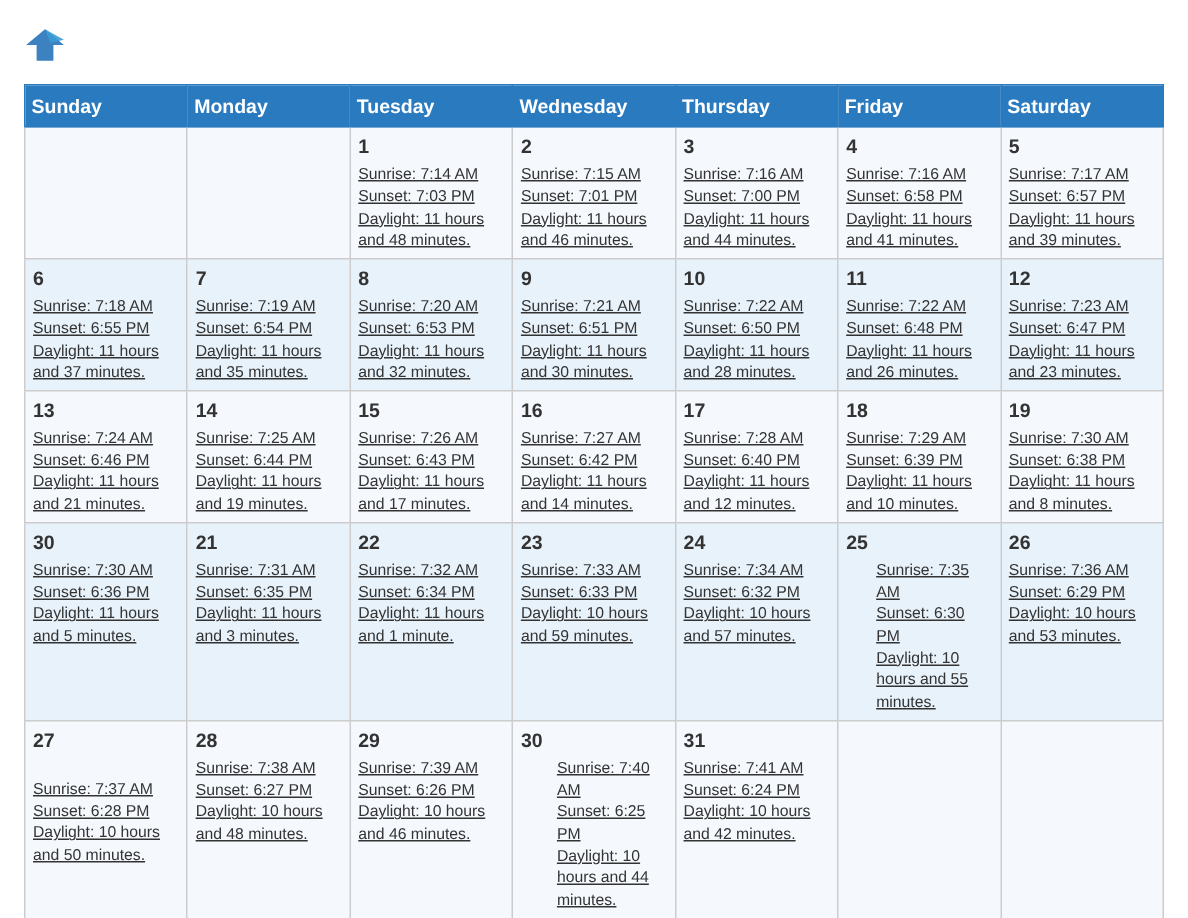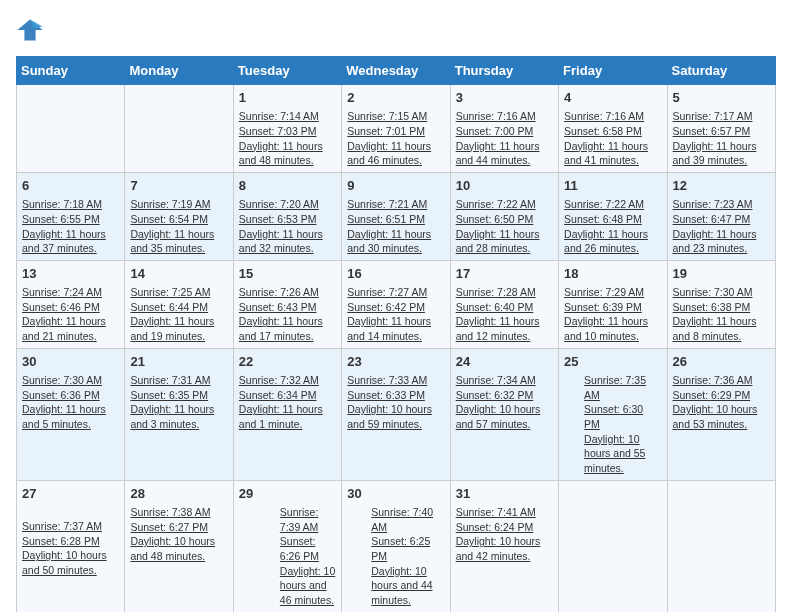--- a/index.html
+++ b/index.html
@@ -301,21 +301,21 @@
 Daylight: 10 hours and 50 minutes.</div>
         </td>
         <td>
           <span class="day-number">28</span>
           <div class="day-info" style="white-space: pre-line;">Sunrise: 7:38 AM
 Sunset: 6:27 PM
 Daylight: 10 hours and 48 minutes.</div>
         </td>
         <td>
           <span class="day-number">29</span>
-          <div class="day-info" style="white-space: pre-line; margin-left: 41px;">Sunrise: 7:39 AM
+          <div class="day-info" style="white-space: pre-line;">Sunrise: 7:39 AM
 Sunset: 6:26 PM
 Daylight: 10 hours and 46 minutes.</div>
         </td>
         <td>
           <span class="day-number">30</span>
           <div class="day-info" style="white-space: pre-line; margin-left: 24px;">Sunrise: 7:40 AM
 Sunset: 6:25 PM
 Daylight: 10 hours and 44 minutes.</div>
         </td>
         <td>

